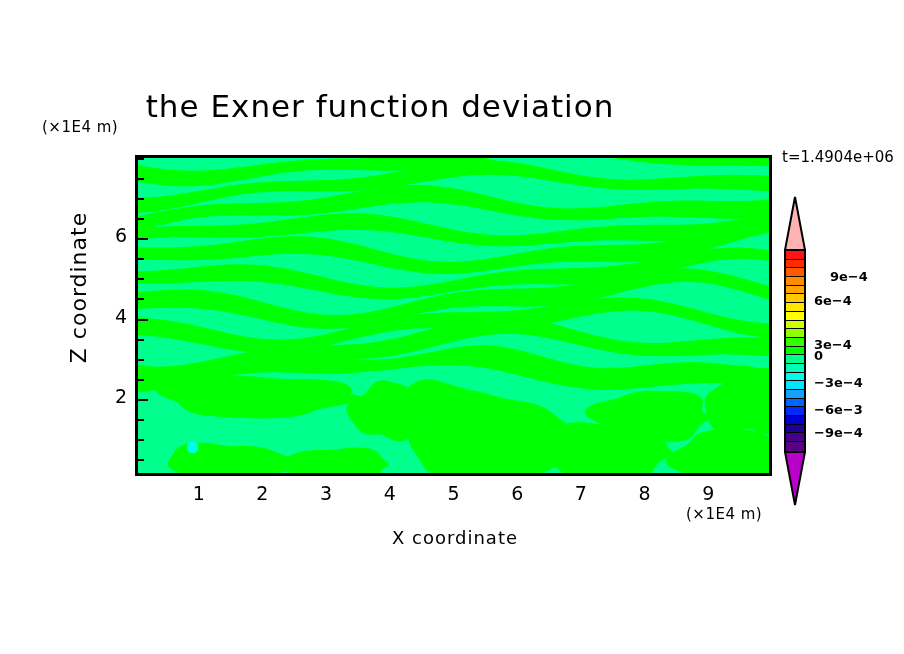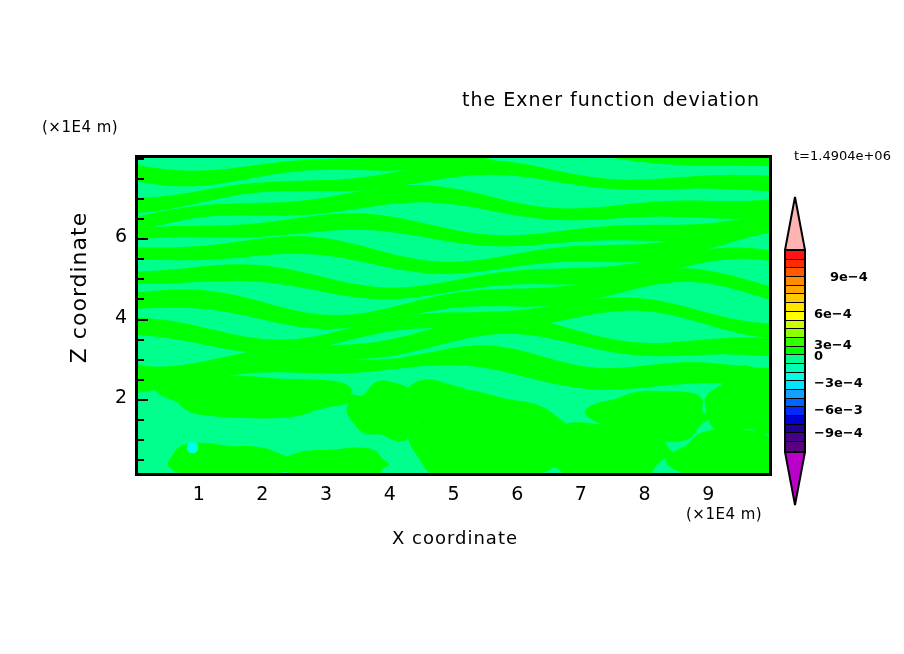--- a/index.html
+++ b/index.html
@@ -1,29 +1,29 @@
 <!DOCTYPE html>
 <html><head>
 <meta charset="utf-8">
 <style>
   html,body{margin:0;padding:0;background:#ffffff;}
   body{width:904px;height:654px;position:relative;overflow:hidden;
        font-family:"DejaVu Sans",sans-serif;color:#000;}
   .abs{position:absolute;}
 
   
-  #title{left:0;top:88px;width:760px;text-align:right;
-         font-size:19px;letter-spacing:1px;font-weight:400;}
+  #title{left:0;top:88px;width:760px;text-align:center;
+         font-size:31px;letter-spacing:1px;font-weight:400;}
 
   
   #unit-top-left{left:42px;top:118px;font-size:15px;letter-spacing:0.5px;}
   #unit-bottom-right{left:686px;top:505px;font-size:15px;letter-spacing:0.5px;}
 
   
-  #timestamp{left:782px;top:148px;font-size:13px;letter-spacing:0px;white-space:nowrap;margin-left:12px;}
+  #timestamp{left:782px;top:148px;font-size:15px;letter-spacing:0px;white-space:nowrap;}
 
   
   #plot-frame{left:135px;top:155px;width:637px;height:321px;
               border:3px solid #000;box-sizing:border-box;overflow:hidden;
               background:#00ff8c;}
   #plot-canvas{position:absolute;left:0;top:0;width:100%;height:100%;}
 
   
   #x-axis-title{left:255px;top:527px;width:400px;text-align:center;font-size:18px;letter-spacing:1px;}
   #z-axis-title{left:-22px;top:275px;width:200px;text-align:center;font-size:22px;letter-spacing:1px;
@@ -147,20 +147,20 @@
       <div class="cb-band" style="background: rgb(0, 0, 210); height: 4.34783%;"></div>
       <div class="cb-band" style="background: rgb(30, 0, 150); height: 4.34783%;"></div>
       <div class="cb-band" style="background: rgb(70, 0, 140); height: 4.34783%;"></div>
       <div class="cb-band" style="background: rgb(90, 0, 130); height: 4.34783%;"></div>
     </div>
   <svg class="cb-arrow" style="top:255px;height:55px;" viewBox="0 0 22 55" preserveAspectRatio="none">
     <polygon id="cb-arrow-dn" points="1,1 21,1 11,54" stroke="#000" stroke-width="2" fill="#bb00cc"></polygon>
   </svg>
   <div id="cb-labels">
       <div class="cb-label" style="top: 79.6087px; margin-left: 16px;">9e−4</div>
-      <div class="cb-label" style="top: 117px;">6e−4</div>
+      <div class="cb-label" style="top: 104px;">6e−4</div>
       <div class="cb-label" style="top: 148px;">3e−4</div>
       <div class="cb-label" style="top: 159.435px;">0</div>
       <div class="cb-label" style="top: 186.043px;">−3e−4</div>
       <div class="cb-label" style="top: 212.652px;">−6e−3</div>
       <div class="cb-label" style="top: 236px; text-align: center;">−9e−4</div>
     </div>
 </div>
 
 </body></html>

